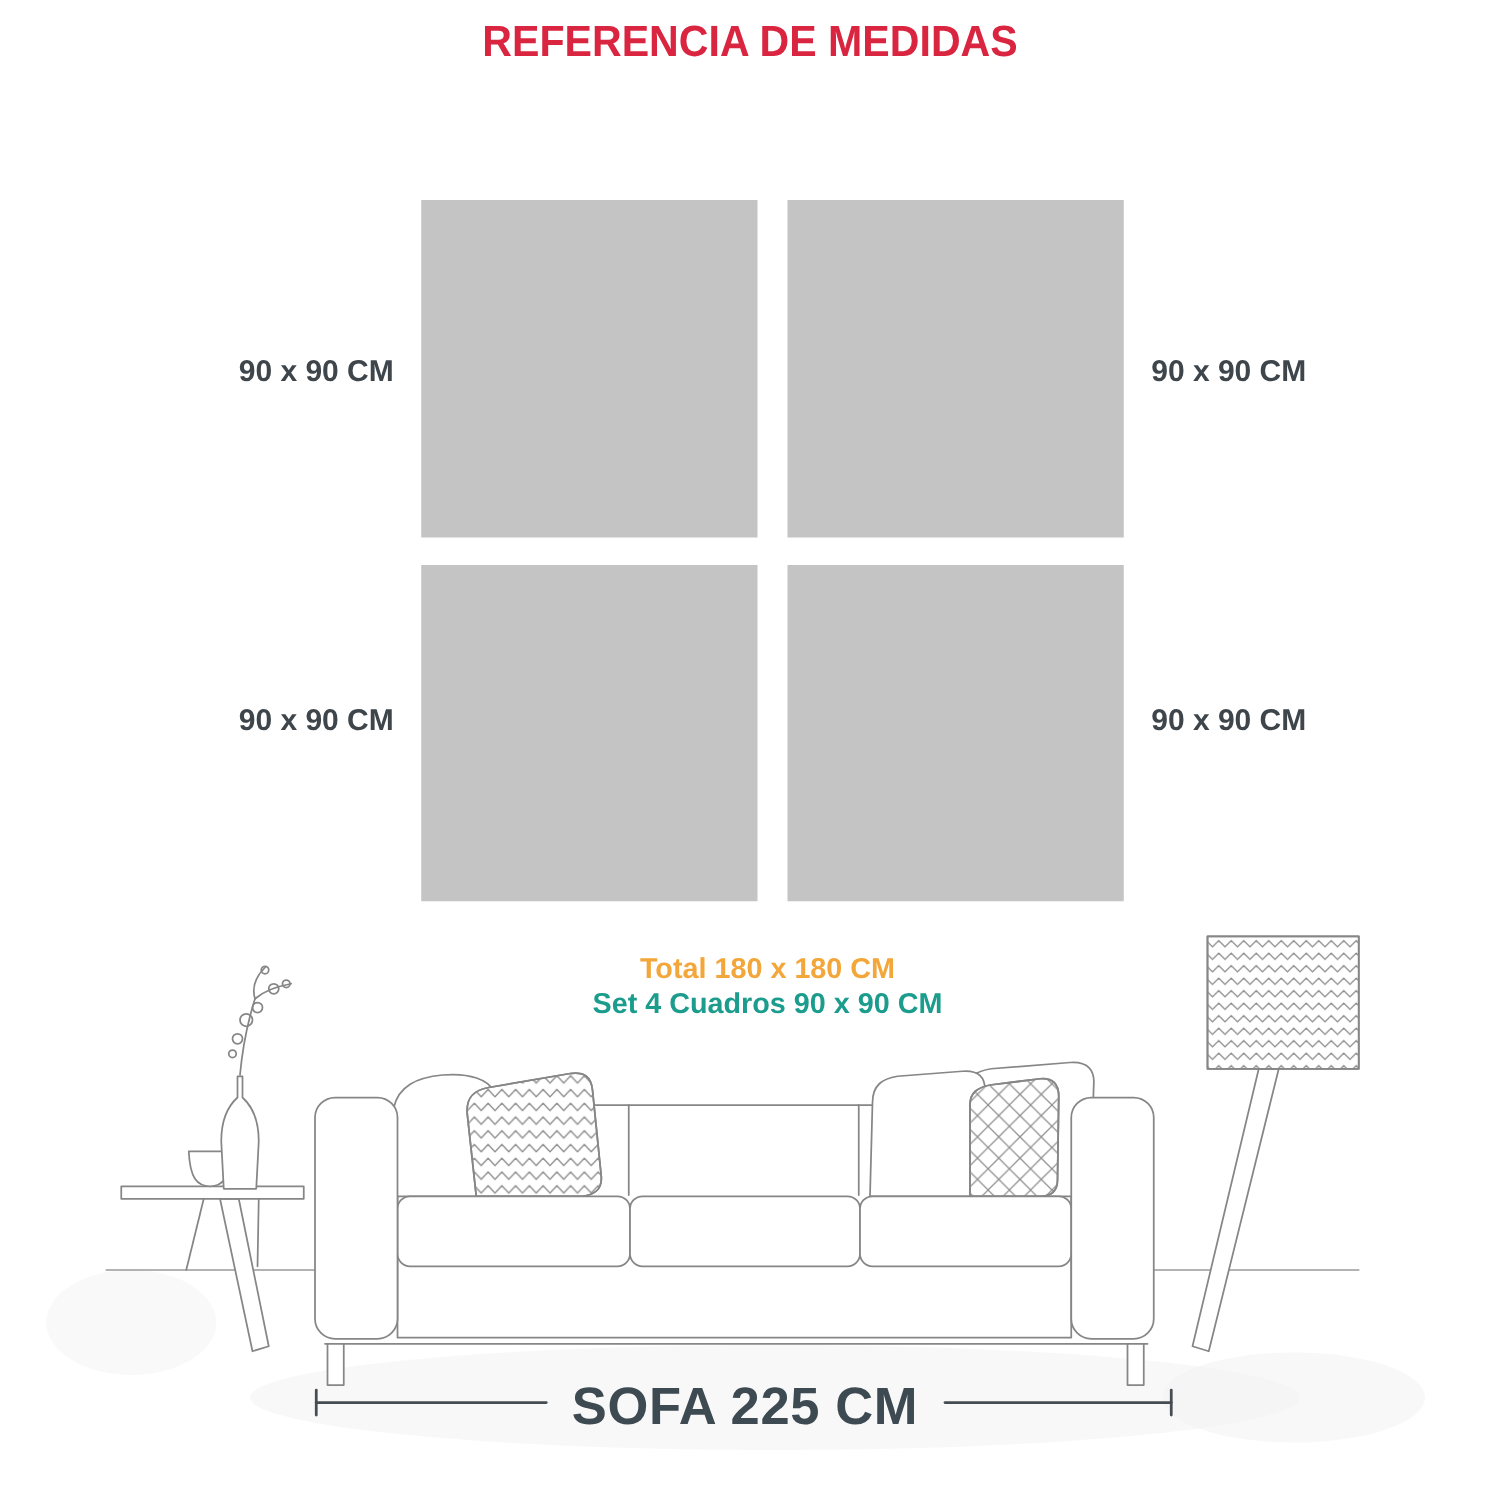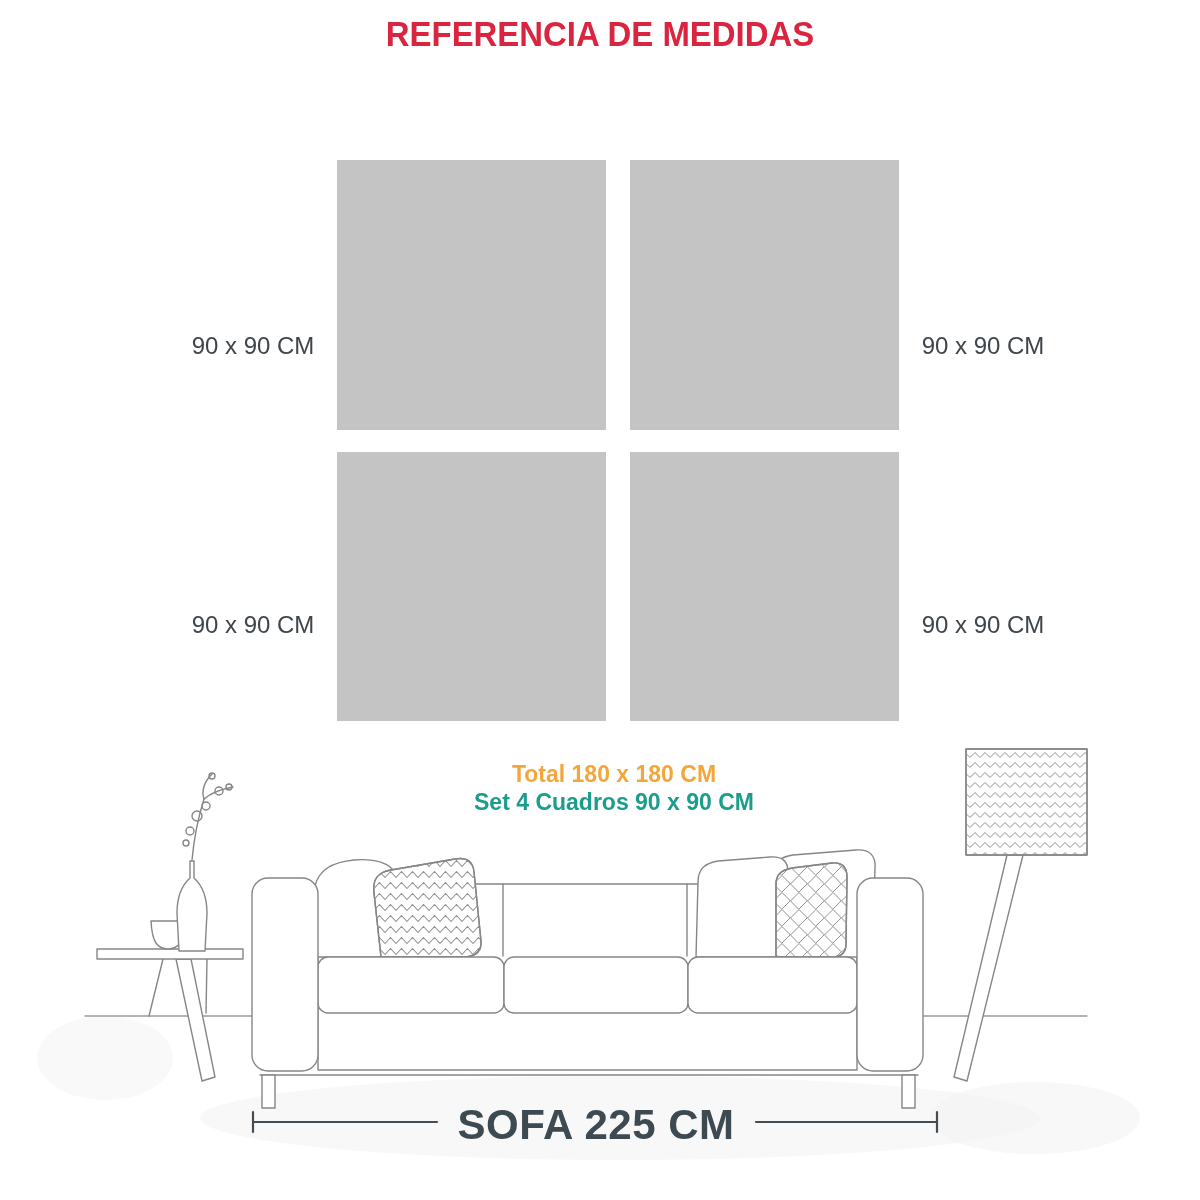--- a/index.html
+++ b/index.html
@@ -12,21 +12,21 @@
     font-size:35px;font-weight:bold;color:#da2540;letter-spacing:0px;
     transform:scaleX(.94);transform-origin:center;white-space:nowrap;
   }
   .frame{position:absolute;background:#c4c4c4;}
   .frame.tl{left:337px;top:160px;width:269px;height:270px;}
   .frame.tr{left:630px;top:160px;width:269px;height:270px;}
   .frame.bl{left:337px;top:452px;width:269px;height:269px;}
   .frame.br{left:630px;top:452px;width:269px;height:269px;}
   .size-label{
     position:absolute;width:200px;text-align:center;
-    font-size:24px;font-weight:normal;color:#3e464c;white-space:nowrap;margin-top:48px;
+    font-size:24px;font-weight:bold;color:#3e464c;white-space:nowrap;
   }
   .size-label.tl{left:153px;top:284px;}
   .size-label.tr{left:883px;top:284px;}
   .size-label.bl{left:153px;top:563px;}
   .size-label.br{left:883px;top:563px;}
   .summary{
     position:absolute;top:760px;left:0;width:1200px;text-align:center;
     transform:translateX(14px);line-height:28px;font-weight:bold;font-size:23px;
   }
   .summary .total{color:#f3a63a;}

